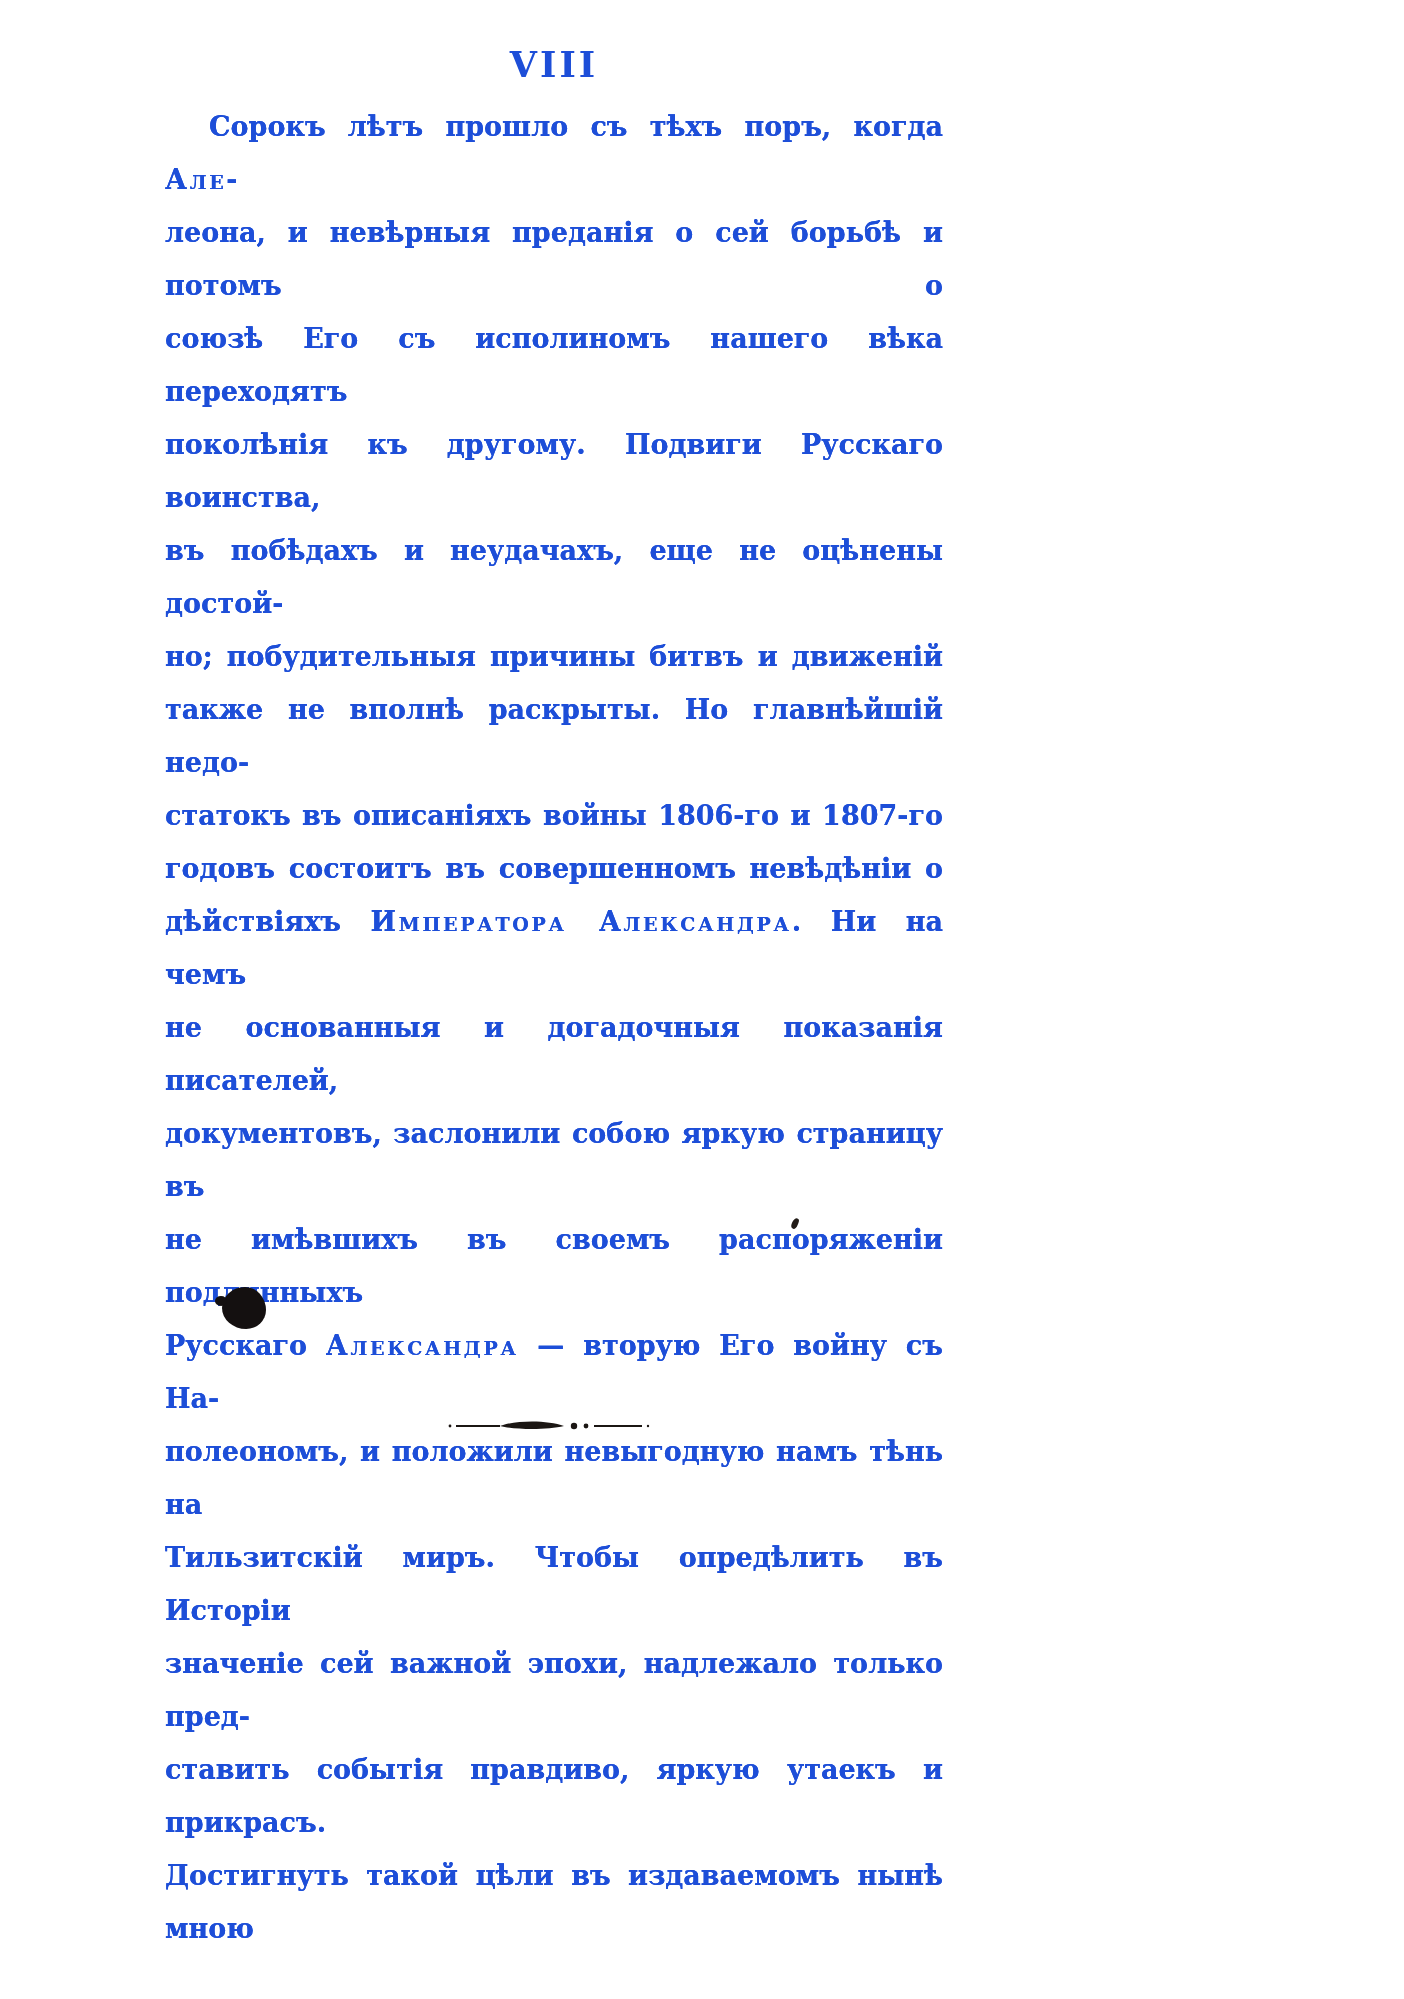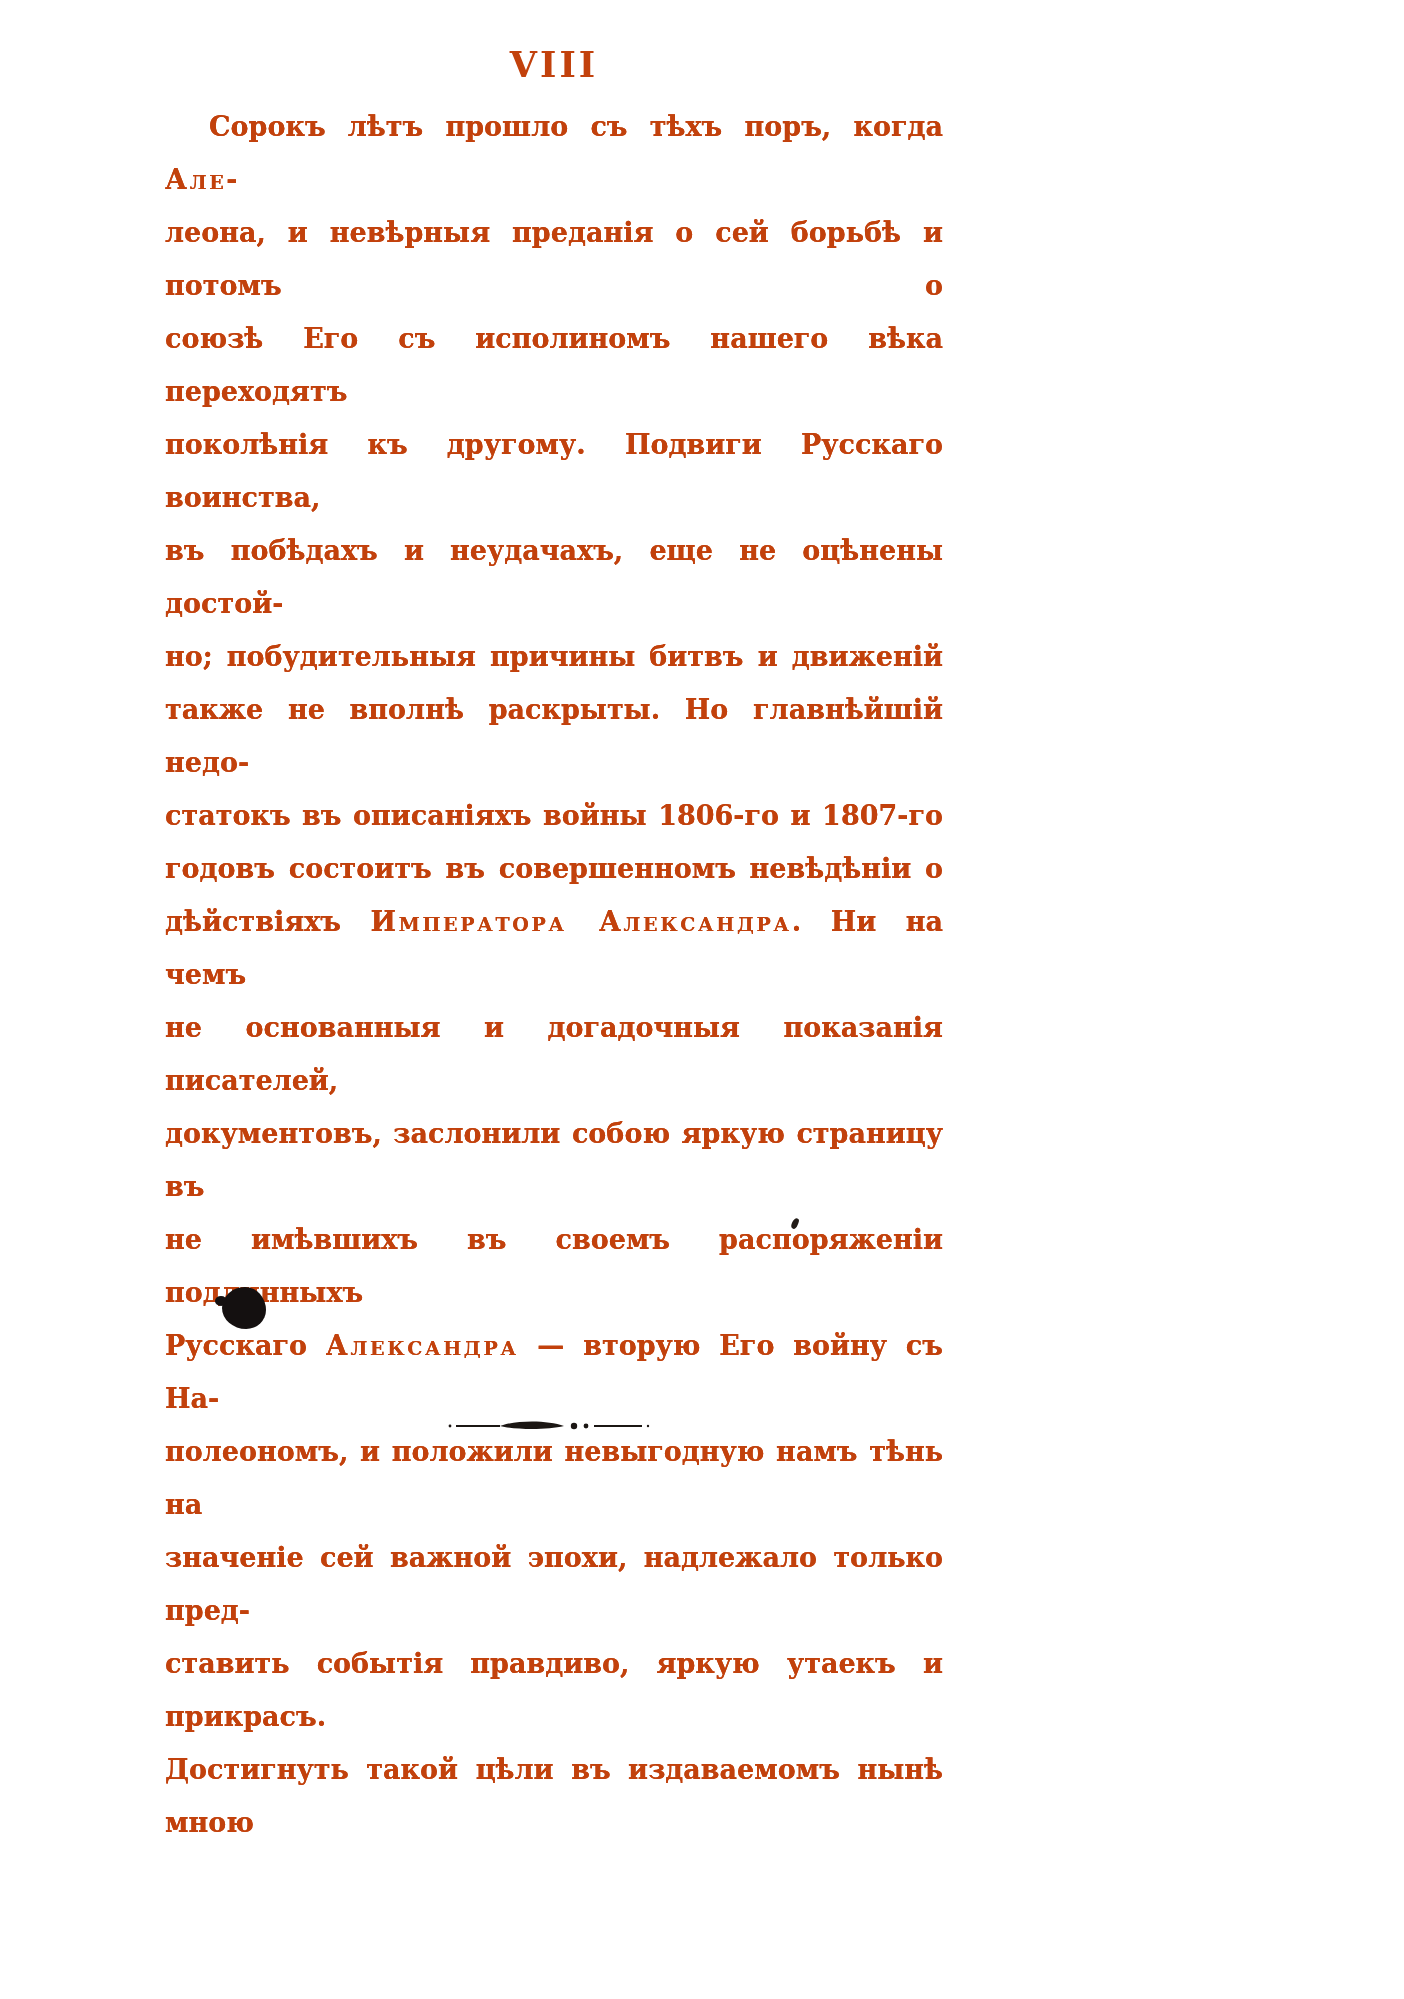--- a/index.html
+++ b/index.html
@@ -7,21 +7,21 @@
     padding: 0;
     background: #ffffff;
   }
   .page {
     position: relative;
     width: 1404px;
     height: 1999px;
     background: #ffffff;
     overflow: hidden;
     font-family: "DejaVu Serif", "Liberation Serif", serif;
-    color: #c2410c;
+    color: #1d4ed8;
   }
   .page-number {
     position: absolute;
     top: 44px;
     left: 165px;
     width: 778px;
     text-align: center;
     font-size: 35px;
     font-weight: 700;
     letter-spacing: 3px;
@@ -102,20 +102,21 @@
       <div class="line"><span class="plain">но; побудительныя причины битвъ и движеній</span></div>
       <div class="line"><span class="plain">также не вполнѣ раскрыты. Но главнѣйшій недо-</span></div>
       <div class="line"><span class="plain">статокъ въ описаніяхъ войны 1806-го и 1807-го</span></div>
       <div class="line"><span class="plain">годовъ состоитъ въ совершенномъ невѣдѣніи о</span></div>
       <div class="line"><span class="plain">дѣйствіяхъ </span><span class="spaced-caps">Императора Александра</span><span class="plain">. Ни на чемъ</span></div>
       <div class="line"><span class="plain">не основанныя и догадочныя показанія писателей,</span></div>
       <div class="line"><span class="plain">документовъ, заслонили собою яркую страницу въ</span></div>
       <div class="line"><span class="plain">не имѣвшихъ въ своемъ распоряженіи подлинныхъ</span></div>
       <div class="line"><span class="plain">Русскаго </span><span class="spaced-caps">Александра</span><span class="plain"> — вторую Его войну съ На-</span></div>
       <div class="line"><span class="plain">полеономъ, и положили невыгодную намъ тѣнь на</span></div>
+      <div class="line"><span class="plain">Тильзитскій миръ. Чтобы опредѣлить въ Исторіи</span></div>
       <div class="line"><span class="plain">значеніе сей важной эпохи, надлежало только пред-</span></div>
       <div class="line"><span class="plain">ставить событія правдиво, яркую утаекъ и прикрасъ.</span></div>
       <div class="line"><span class="plain">Достигнуть такой цѣли въ издаваемомъ нынѣ мною</span></div>
     </div>
 
   <div class="ornament">
     <svg width="220" height="18" viewBox="0 0 220 18">
       <circle cx="6" cy="10" r="1.4" fill="#1b1613"></circle>
       <rect x="12" y="9" width="44" height="2" fill="#1b1613"></rect>
       <path d="M56 10 C 72 4, 104 4, 120 10 C 104 14, 72 14, 56 10 Z" fill="#1b1613"></path>

